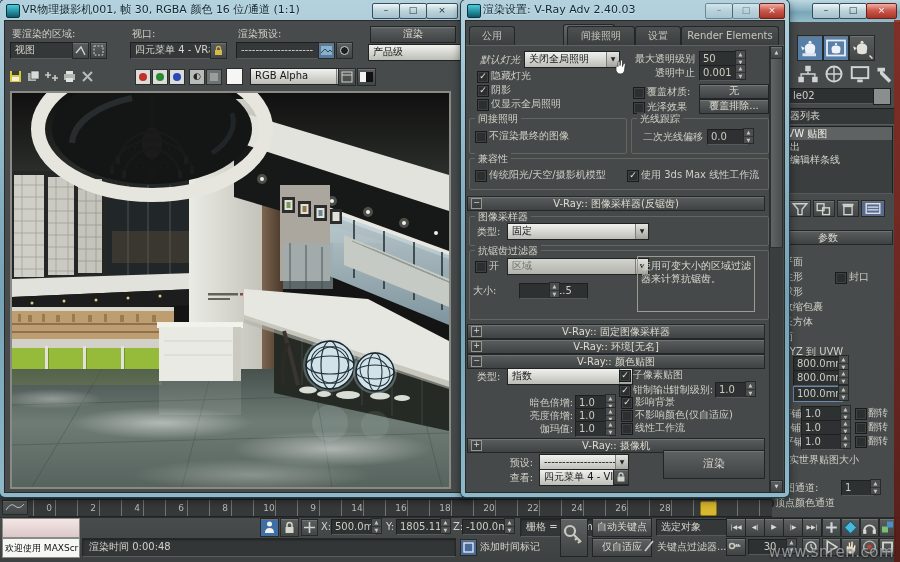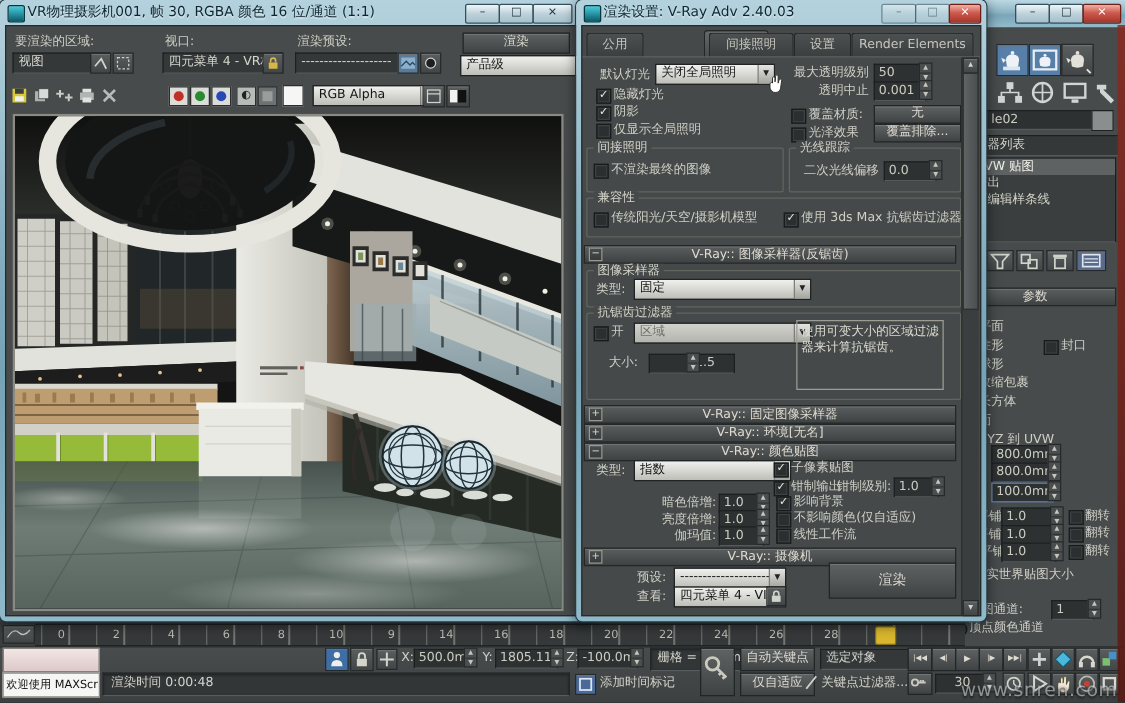--- a/index.html
+++ b/index.html
@@ -691,21 +691,21 @@
     <div class="wbtn red" style="left:298px;top:3px;width:24px;">×</div>
     <div class="wbody" style="background:#454949;"></div>
 
     <div class="tab" style="left:8px;top:26px;width:44px;">公用</div>
     <div class="tab act" style="left:54px;top:24px;width:50px;">V-Ray</div>
     <div class="tab" style="left:106px;top:26px;width:66px;">间接照明</div>
     <div class="tab" style="left:174px;top:26px;width:44px;">设置</div>
     <div class="tab" style="left:220px;top:26px;width:96px;">Render Elements</div>
     <div class="abs" style="left:5px;top:45px;width:318px;height:1px;background:#5e6262;"></div>
 
-    <div class="lbl lblr" style="left:13px;top:54px;width:46px;">默认灯光</div>
+    <div class="lbl lblr" style="left:13px;top:54px;width:46px;font-style:italic;">默认灯光</div>
     <div class="dd" style="left:63px;top:51px;width:76px;"><span>关闭全局照明</span></div>
     <div class="cb on" style="left:16px;top:71px;"></div>
     <div class="lbl" style="left:30px;top:70px;">隐藏灯光</div>
     <div class="cb on" style="left:16px;top:85px;"></div>
     <div class="lbl" style="left:30px;top:84px;">阴影</div>
     <div class="cb" style="left:16px;top:99px;"></div>
     <div class="lbl" style="left:30px;top:98px;">仅显示全局照明</div>
     <div class="lbl lblr" style="left:150px;top:53px;width:84px;">最大透明级别</div>
     <div class="fld" style="left:238px;top:51px;width:34px;">50</div>
     <div class="sp" style="left:274px;top:50px;"></div>
@@ -730,38 +730,38 @@
     <div class="lbl lblr" style="left:176px;top:131px;width:66px;">二次光线偏移</div>
     <div class="fld" style="left:246px;top:129px;width:34px;">0.0</div>
     <div class="sp" style="left:282px;top:128px;"></div>
 
     <div class="grp" style="left:8px;top:158px;width:298px;height:30px;">
       <span class="gt">兼容性</span>
     </div>
     <div class="cb" style="left:14px;top:170px;"></div>
     <div class="lbl" style="left:28px;top:169px;">传统阳光/天空/摄影机模型</div>
     <div class="cb on" style="left:166px;top:170px;"></div>
-    <div class="lbl" style="left:180px;top:169px;">使用 3ds Max 抗锯齿过滤器</div>
+    <div class="lbl" style="left:180px;top:169px;">使用 3ds Max 线性工作流</div>
 
     <div class="roll" style="left:6px;top:196px;width:296px;">
       <span class="pm">−</span><span>V-Ray:: 图像采样器(反锯齿)</span>
     </div>
     <div class="grp" style="left:8px;top:216px;width:298px;height:28px;">
       <span class="gt">图像采样器</span>
     </div>
     <div class="lbl" style="left:16px;top:226px;">类型:</div>
     <div class="dd" style="left:46px;top:223px;width:122px;"><span>固定</span></div>
 
     <div class="grp" style="left:8px;top:250px;width:298px;height:68px;">
       <span class="gt">抗锯齿过滤器</span>
     </div>
     <div class="cb" style="left:14px;top:261px;"></div>
     <div class="lbl" style="left:28px;top:260px;">开</div>
     <div class="dd dis" style="left:46px;top:258px;width:122px;"><span>区域</span></div>
-    <div class="lbl" style="left:26px;top:285px;">大小:</div>
+    <div class="lbl" style="left:12px;top:285px;">大小:</div>
     <div class="fld" style="left:58px;top:283px;width:28px;padding-left:36px;">1.5</div>
     <div class="sp" style="left:88px;top:282px;"></div>
     <div class="abs" style="left:176px;top:256px;width:118px;height:56px;border:1px solid #9c9c92;font-size:10px;line-height:13px;color:#dcdcd2;padding:2px 3px;box-sizing:border-box;">使用可变大小的区域过滤器来计算抗锯齿。</div>
 
     <div class="roll" style="left:6px;top:324px;width:296px;">
       <span class="pm">+</span><span>V-Ray:: 固定图像采样器</span>
     </div>
     <div class="roll" style="left:6px;top:339px;width:296px;">
       <span class="pm">+</span><span>V-Ray:: 环境[无名]</span>
     </div>

